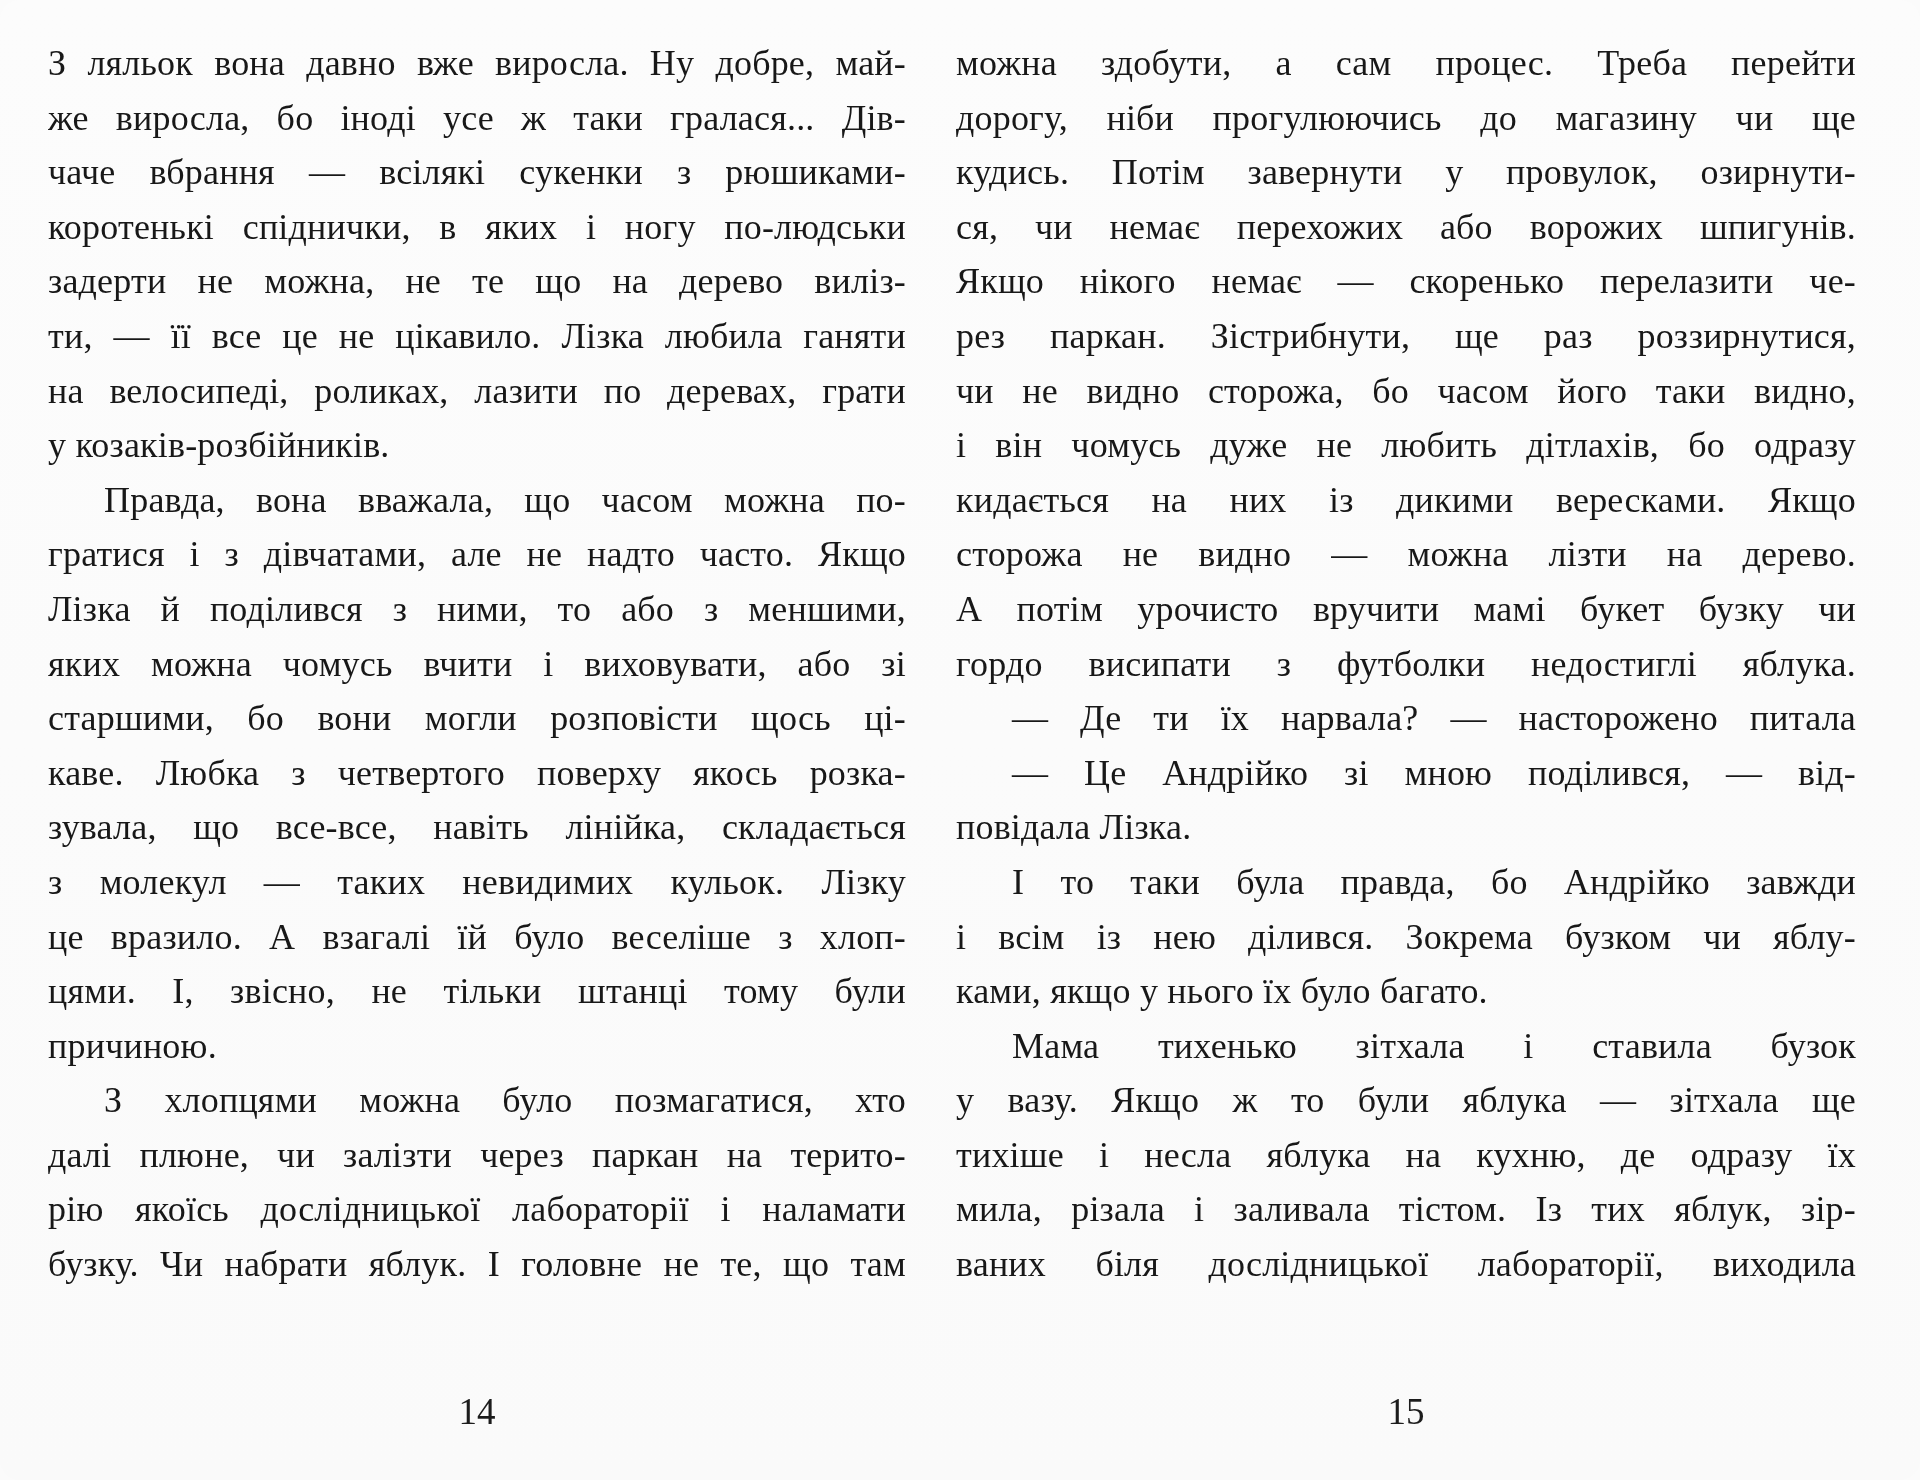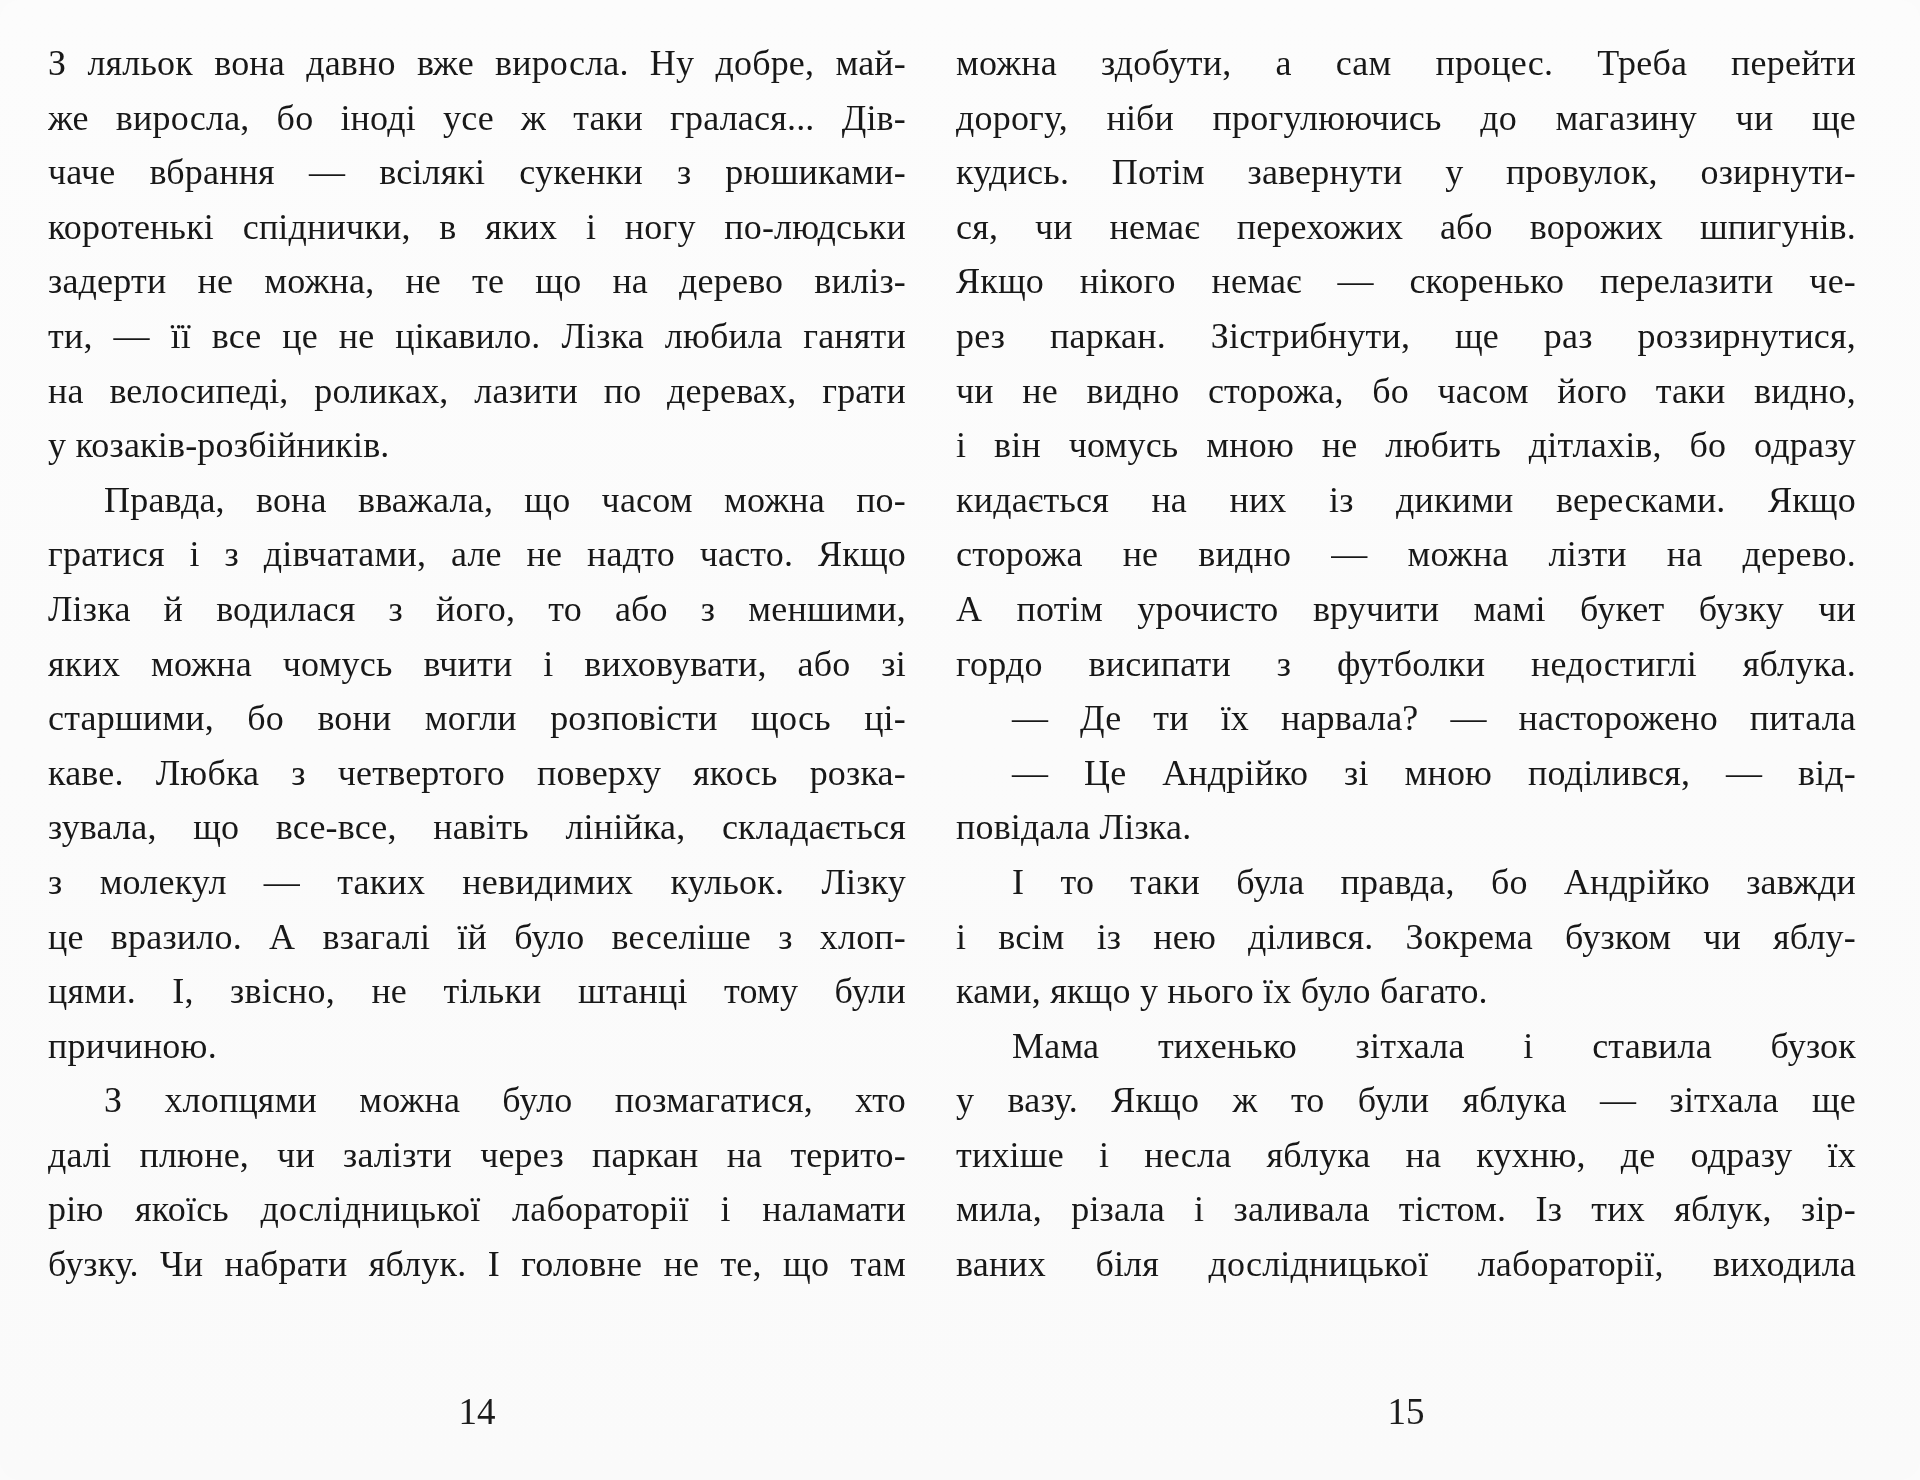--- a/index.html
+++ b/index.html
@@ -75,21 +75,21 @@
         <div class="line">З ляльок вона давно вже виросла. Ну добре, май-</div>
         <div class="line">же виросла, бо іноді усе ж таки гралася... Дів-</div>
         <div class="line">чаче вбрання — всілякі сукенки з рюшиками-</div>
         <div class="line">коротенькі спіднички, в яких і ногу по-людськи</div>
         <div class="line">задерти не можна, не те що на дерево виліз-</div>
         <div class="line">ти, — її все це не цікавило. Лізка любила ганяти</div>
         <div class="line">на велосипеді, роликах, лазити по деревах, грати</div>
         <div class="line noj">у козаків-розбійників.</div>
         <div class="line ind">Правда, вона вважала, що часом можна по-</div>
         <div class="line">гратися і з дівчатами, але не надто часто. Якщо</div>
-        <div class="line">Лізка й водилася з його, то або з меншими,</div>
+        <div class="line">Лізка й поділився з ними, то або з меншими,</div>
         <div class="line">яких можна чомусь вчити і виховувати, або зі</div>
         <div class="line">старшими, бо вони могли розповісти щось ці-</div>
         <div class="line">каве. Любка з четвертого поверху якось розка-</div>
         <div class="line">зувала, що все-все, навіть лінійка, складається</div>
         <div class="line">з молекул — таких невидимих кульок. Лізку</div>
         <div class="line">це вразило. А взагалі їй було веселіше з хлоп-</div>
         <div class="line">цями. І, звісно, не тільки штанці тому були</div>
         <div class="line noj">причиною.</div>
         <div class="line ind">З хлопцями можна було позмагатися, хто</div>
         <div class="line">далі плюне, чи залізти через паркан на терито-</div>
@@ -101,21 +101,21 @@
 
   <div class="page right">
     <div class="lines">
         <div class="line">можна здобути, а сам процес. Треба перейти</div>
         <div class="line">дорогу, ніби прогулюючись до магазину чи ще</div>
         <div class="line">кудись. Потім завернути у провулок, озирнути-</div>
         <div class="line">ся, чи немає перехожих або ворожих шпигунів.</div>
         <div class="line">Якщо нікого немає — скоренько перелазити че-</div>
         <div class="line">рез паркан. Зістрибнути, ще раз роззирнутися,</div>
         <div class="line">чи не видно сторожа, бо часом його таки видно,</div>
-        <div class="line">і він чомусь мною не любить дітлахів, бо одразу</div>
+        <div class="line">і він чомусь дуже не любить дітлахів, бо одразу</div>
         <div class="line">кидається на них із дикими вересками. Якщо</div>
         <div class="line">сторожа не видно — можна лізти на дерево.</div>
         <div class="line">А потім урочисто вручити мамі букет бузку чи</div>
         <div class="line">гордо висипати з футболки недостиглі яблука.</div>
         <div class="line ind">— Де ти їх нарвала? — насторожено питала</div>
         <div class="line ind">— Це Андрійко зі мною поділився, — від-</div>
         <div class="line noj">повідала Лізка.</div>
         <div class="line ind">І то таки була правда, бо Андрійко завжди</div>
         <div class="line">і всім із нею ділився. Зокрема бузком чи яблу-</div>
         <div class="line noj">ками, якщо у нього їх було багато.</div>

